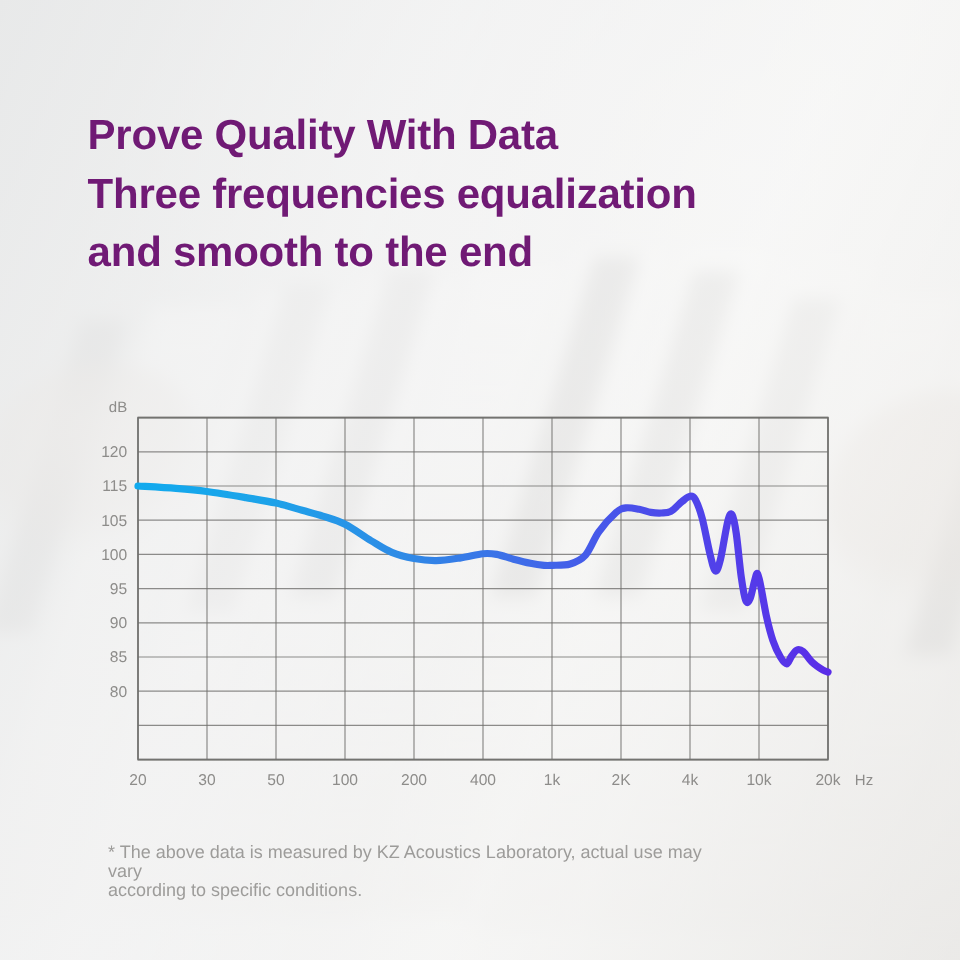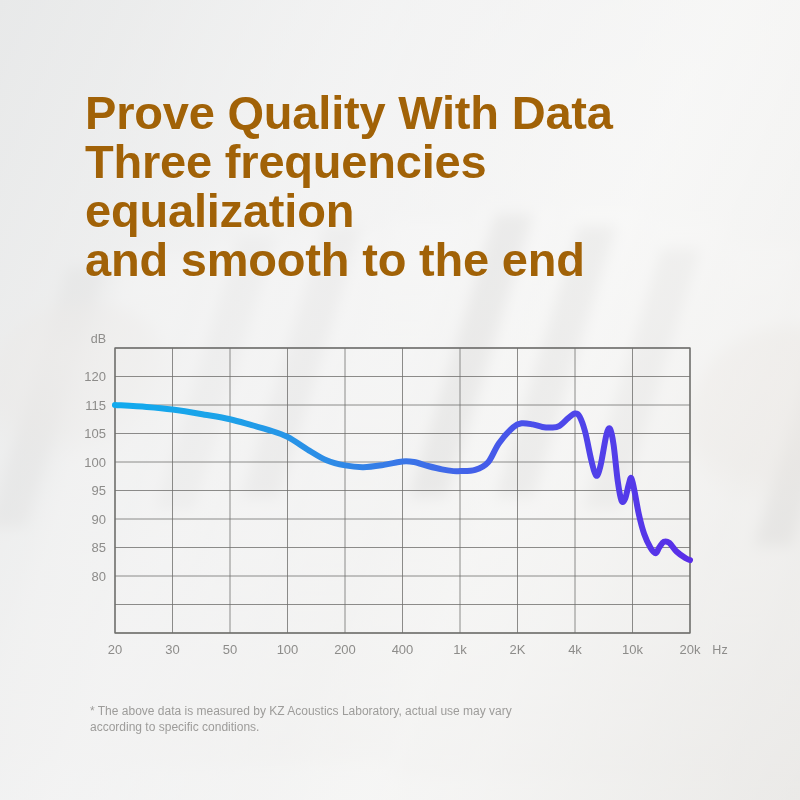--- a/index.html
+++ b/index.html
@@ -45,37 +45,37 @@
     position:absolute; inset:0;
     background:linear-gradient(112deg, rgba(255,255,255,0) 0%, rgba(255,255,255,.55) 34%, rgba(255,255,255,.12) 52%, rgba(255,255,255,.46) 70%, rgba(255,255,255,0) 100%);
   }
   .veil {
     position:absolute; inset:0;
     background:linear-gradient(115deg, rgba(236,237,237,.80) 0%, rgba(242,242,242,.72) 40%, rgba(245,245,244,.68) 62%, rgba(236,235,233,.78) 100%);
   }
 
   
   #headline {
-    position:absolute; left:85px; top:88px; width:660px;
-    color:#a16207;
+    position:absolute; left:73px; top:88px; width:660px;
+    color:#701a75;
     font-weight:bold;
-    font-size:47px;
+    font-size:35px;
     line-height:49px;
     letter-spacing:-.2px;
     white-space:pre-line;
     text-shadow:0 1px 0 rgba(255,255,255,.35);
   }
 
   
   #chart-block { position:absolute; left:0; top:0; width:800px; height:620px; }
   #chart-svg { position:absolute; left:0; top:0; }
 
   #footnote {
     position:absolute; left:90px; top:703px; width:520px;
-    font-size:12px;
+    font-size:15px;
     line-height:16px;
     color:#9d9c9a;
     white-space:pre-line;
   }
 </style>
 </head>
 <body>
 
 <div id="bg-wrap">
   <div class="bg-base"></div>

